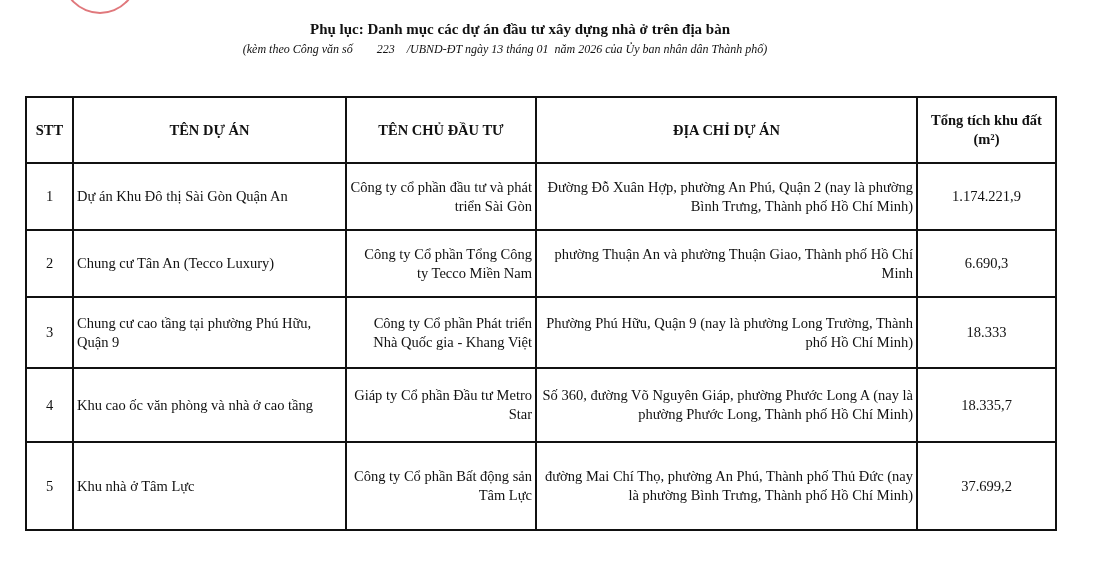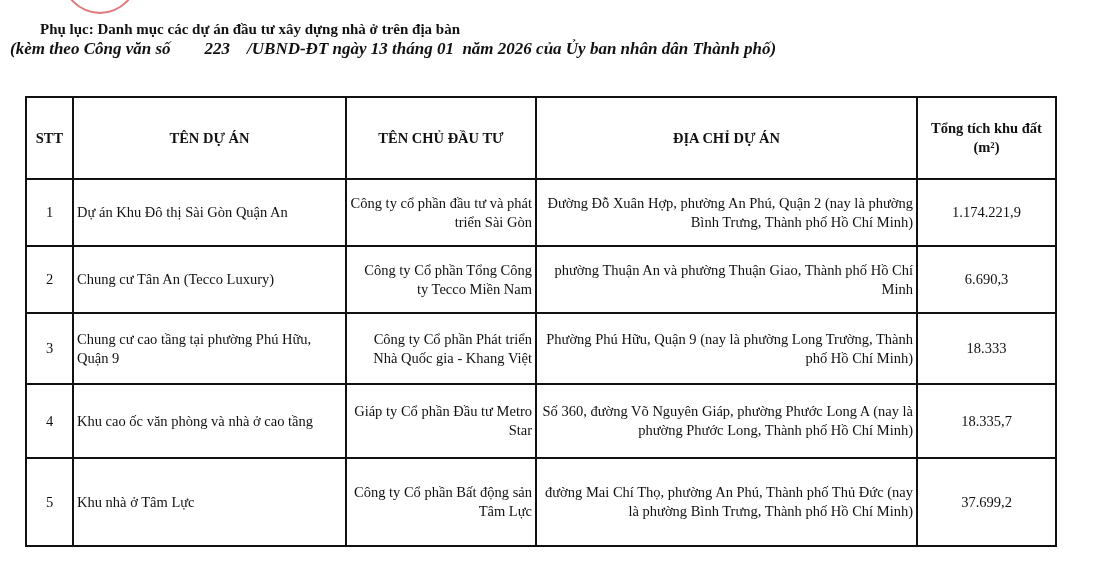--- a/index.html
+++ b/index.html
@@ -1,24 +1,24 @@
 <!DOCTYPE html>
 <html><head>
 <meta charset="utf-8">
 <style>
   html, body { margin: 0; padding: 0; background: #ffffff; }
   body { width: 1100px; height: 573px; position: relative; overflow: hidden;
          font-family: "Liberation Serif", "DejaVu Serif", serif; color: #111; }
   .seal { position: absolute; left: 62px; top: -28px; width: 72px; height: 40px;
           border: 2px solid #e0787c; border-top: none; border-radius: 0 0 40px 40px; }
-  .header { position: absolute; left: 0; top: 20px; width: 988px; text-align: left; }
+  .header { position: absolute; left: 6px; top: 20px; width: 988px; text-align: center; }
   .title1, .title2 { font-weight: bold; font-size: 15px; line-height: 19px; }
   .title1 { margin-left: 40px; }
   .title2 { margin-left: 40px; }
-  .subtitle { font-style: italic; font-size: 17px; line-height: 20px; margin-left: 10px; white-space: pre; font-weight: bold; }
+  .subtitle { font-style: italic; font-size: 12px; line-height: 20px; margin-left: 10px; white-space: pre; }
   table { position: absolute; left: 25px; top: 96px; border-collapse: collapse;
           table-layout: fixed; width: 1030px; }
   td, th { border: 2px solid #111; font-size: 14.5px; line-height: 19px; padding: 0 3px; }
   th { font-weight: bold; text-align: center; vertical-align: middle; }
   td { vertical-align: middle; }
   .c-stt { text-align: center; }
   .c-name { text-align: left; }
   .c-inv { text-align: right; }
   .c-addr { text-align: right; }
   .c-area { text-align: center; }
@@ -37,21 +37,21 @@
 
 <table>
   <colgroup>
     <col style="width:47px">
     <col style="width:273px">
     <col style="width:190px">
     <col style="width:381px">
     <col style="width:139px">
   </colgroup>
   <thead>
-    <tr style="height:82px">
+    <tr style="height:66px">
       <th>STT</th>
       <th>TÊN DỰ ÁN</th>
       <th>TÊN CHỦ ĐẦU TƯ</th>
       <th>ĐỊA CHỈ DỰ ÁN</th>
       <th>
         <div>Tổng tích khu đất</div>
         <div>(m²)</div>
       </th>
     </tr>
   </thead>

